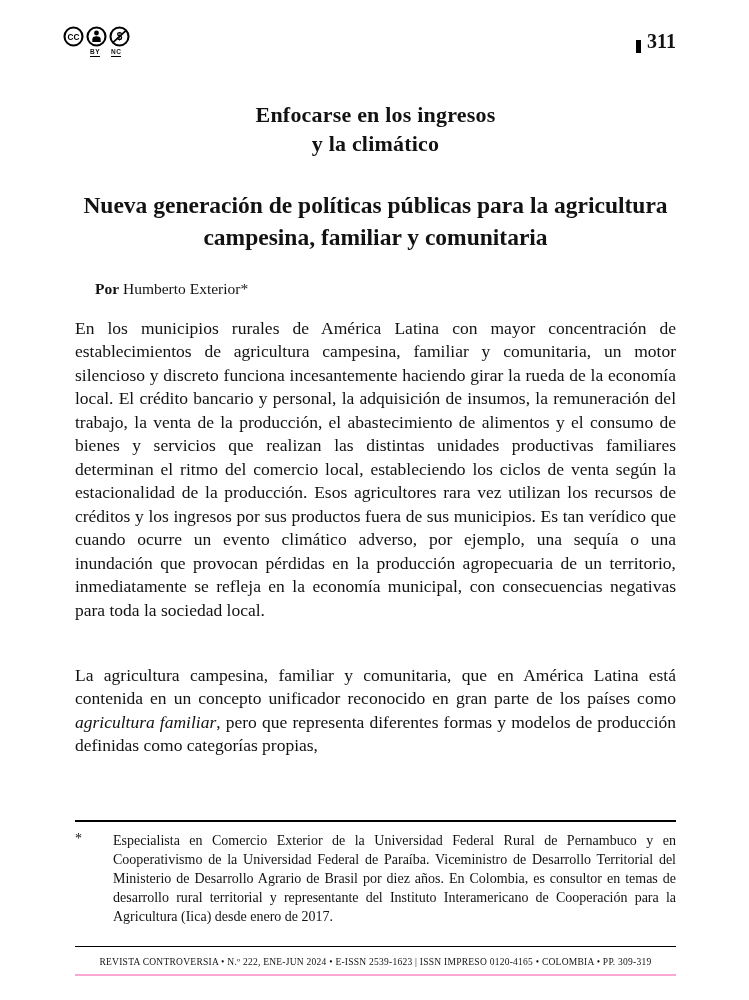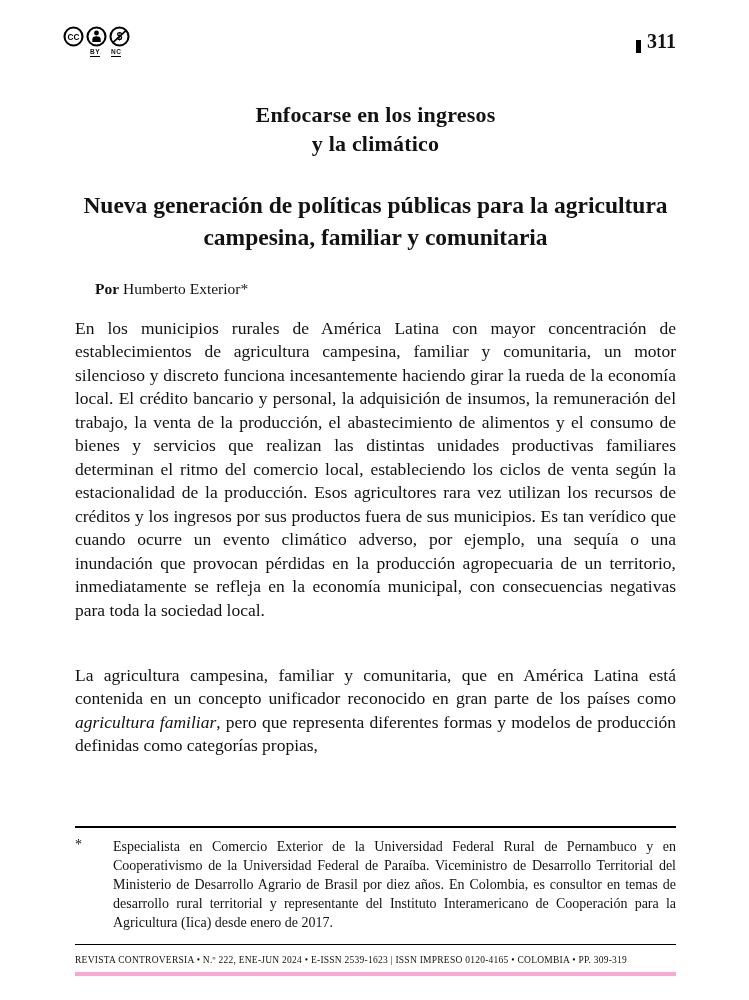--- a/index.html
+++ b/index.html
@@ -105,24 +105,25 @@
   }
   .footnote-text {
     flex: 1;
     font-size: 14px;
     line-height: 1.36;
     text-align: justify;
     hyphens: auto;
     -webkit-hyphens: auto;
   }
   .journal-footer {
-    margin-top: 12px;
+    margin-top: 20px;
     border-top: 1px solid #000;
-    border-bottom: 4px solid #f9a8d4;
+    border-bottom: 2px solid #f9a8d4;
     padding: 4px 0 5px 0;
+    text-align: center;
   }
   .journal-footer span {
     font-size: 9.5px;
     letter-spacing: 0.25px;
     white-space: nowrap;
   }
 </style>
 </head>
 <body>
 

